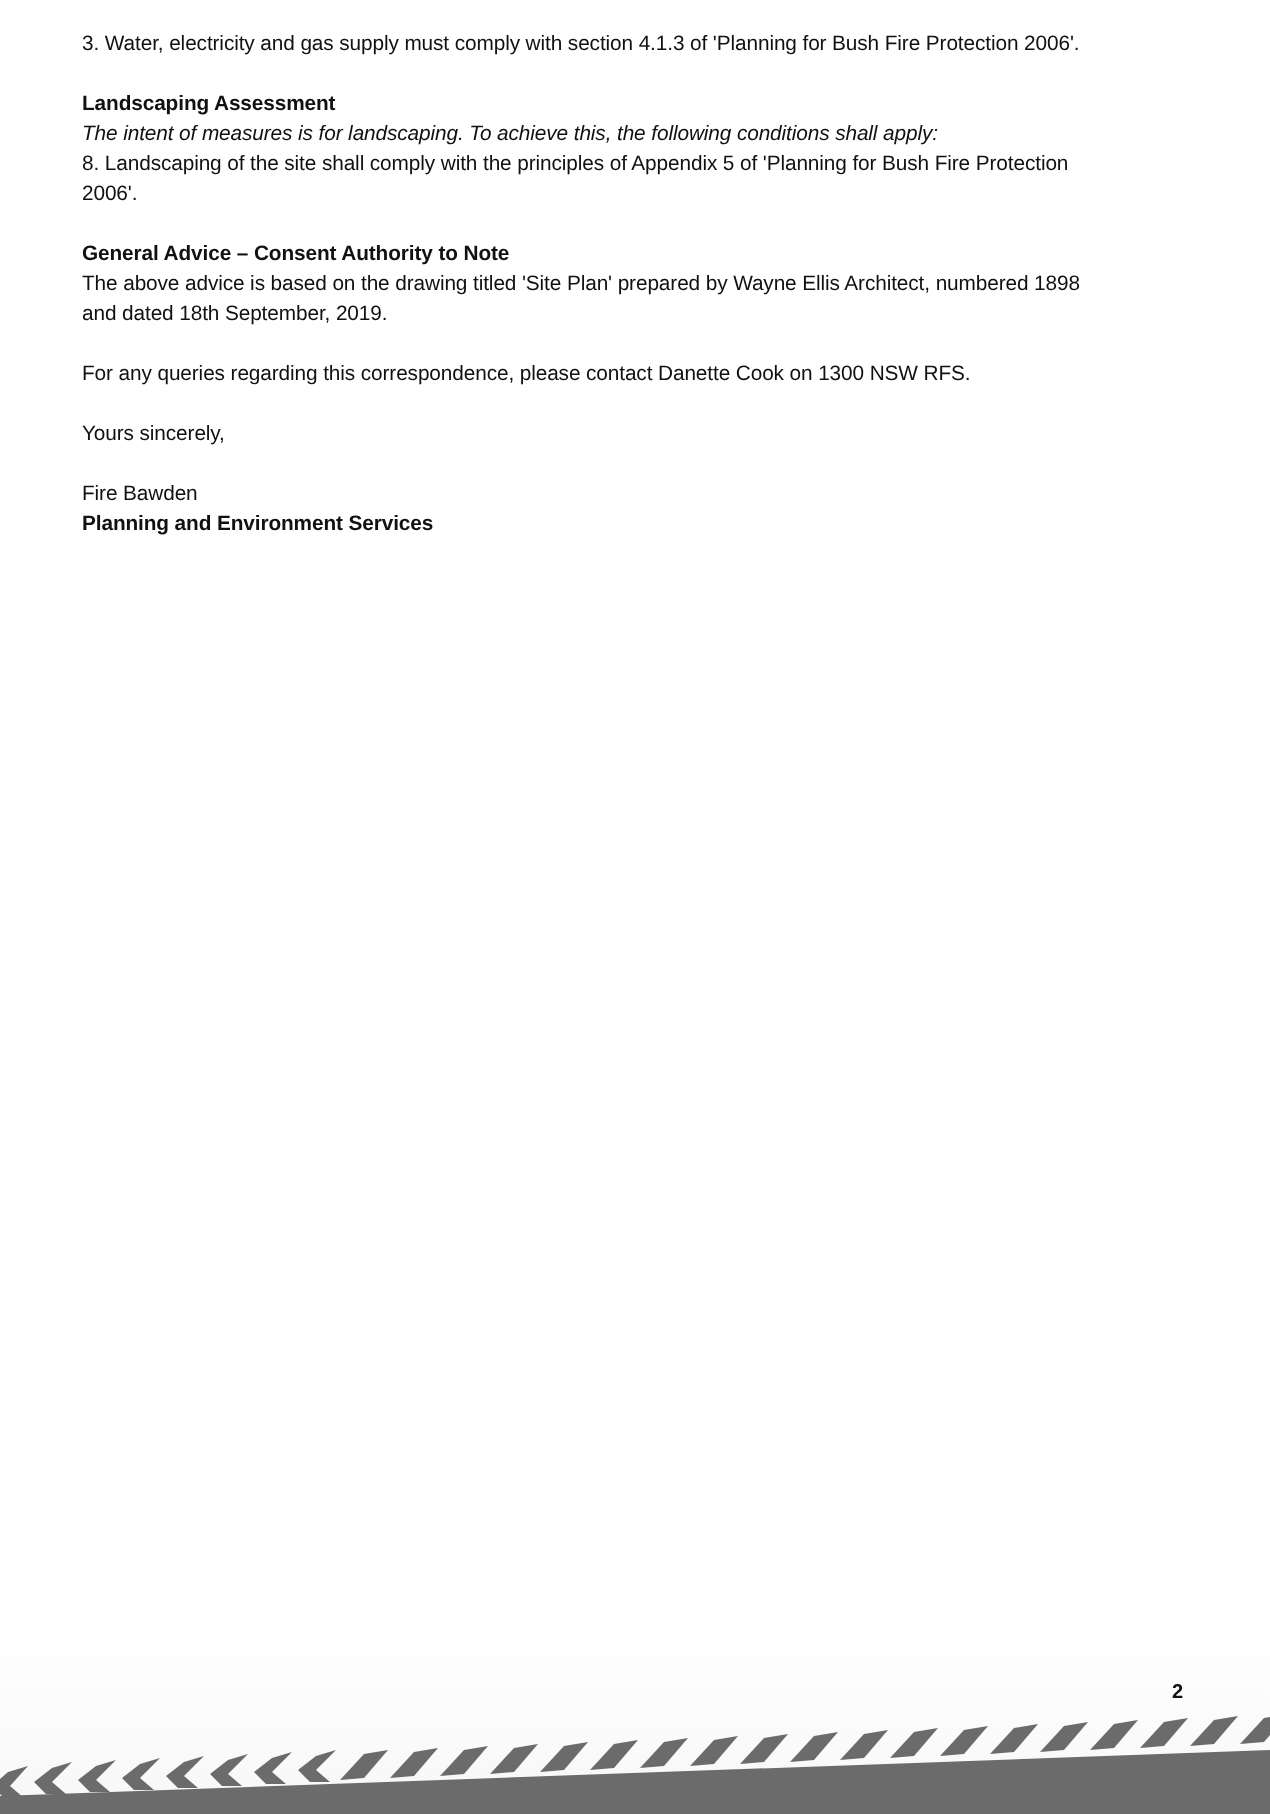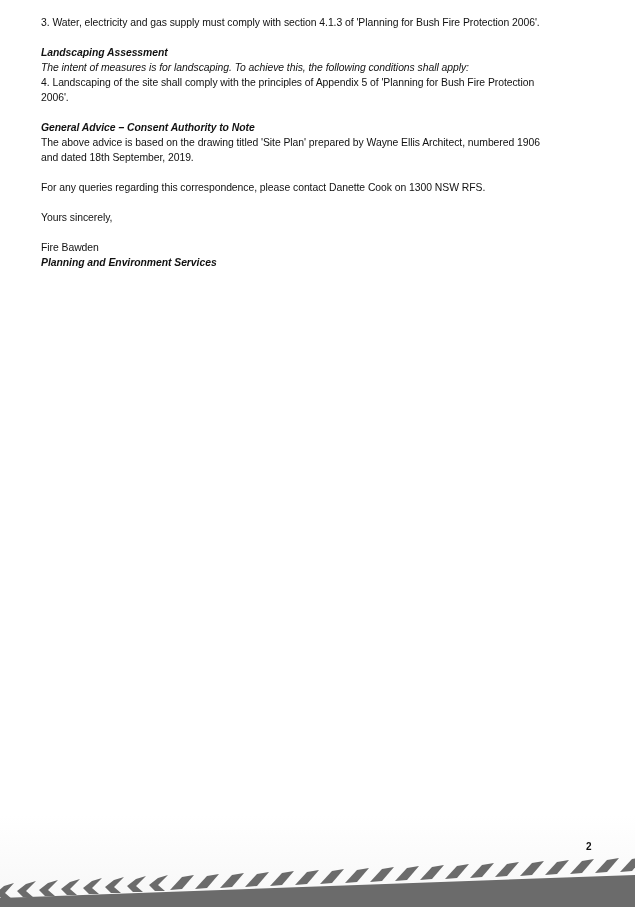--- a/index.html
+++ b/index.html
@@ -27,21 +27,21 @@
       top: 15px;
       width: 550px;
       font-size: 10.4px;
       line-height: 15px;
       letter-spacing: -0.05px;
     }
     .content p {
       margin: 0;
     }
     .gap { height: 15px; }
-    .bold { font-weight: bold; font-style: italic; }
+    .bold { font-weight: bold; }
     .bold-italic { font-weight: normal; font-style: italic; }
     .footer-band {
       position: absolute;
       left: 0;
       top: 815px;
       width: 635px;
       height: 92px;
       background: linear-gradient(#ffffff, #f7f7f7);
     }
     .page-number {
@@ -63,26 +63,26 @@
 </head>
 <body>
 
 <div class="page">
   <div class="content">
     <p>3.  Water, electricity and gas supply must comply with section 4.1.3 of 'Planning for Bush Fire Protection 2006'.</p>
     <div class="gap"></div>
 
     <p class="bold">Landscaping Assessment</p>
     <p class="bold-italic">The intent of measures is for landscaping. To achieve this, the following conditions shall apply:</p>
-    <p>4.  Landscaping of the site shall comply with the principles of Appendix 5 of 'Planning for Bush Fire Protection</p>
+    <p>8.  Landscaping of the site shall comply with the principles of Appendix 5 of 'Planning for Bush Fire Protection</p>
     <p>2006'.</p>
     <div class="gap"></div>
 
     <p class="bold">General Advice – Consent Authority to Note</p>
-    <p>The above advice is based on the drawing titled 'Site Plan' prepared by Wayne Ellis Architect, numbered 1906</p>
+    <p>The above advice is based on the drawing titled 'Site Plan' prepared by Wayne Ellis Architect, numbered 1898</p>
     <p>and dated 18th September, 2019.</p>
     <div class="gap"></div>
 
     <p>For any queries regarding this correspondence, please contact Danette Cook on 1300 NSW RFS.</p>
     <div class="gap"></div>
 
     <p>Yours sincerely,</p>
     <div class="gap"></div>
 
     <p>Fire Bawden</p>

